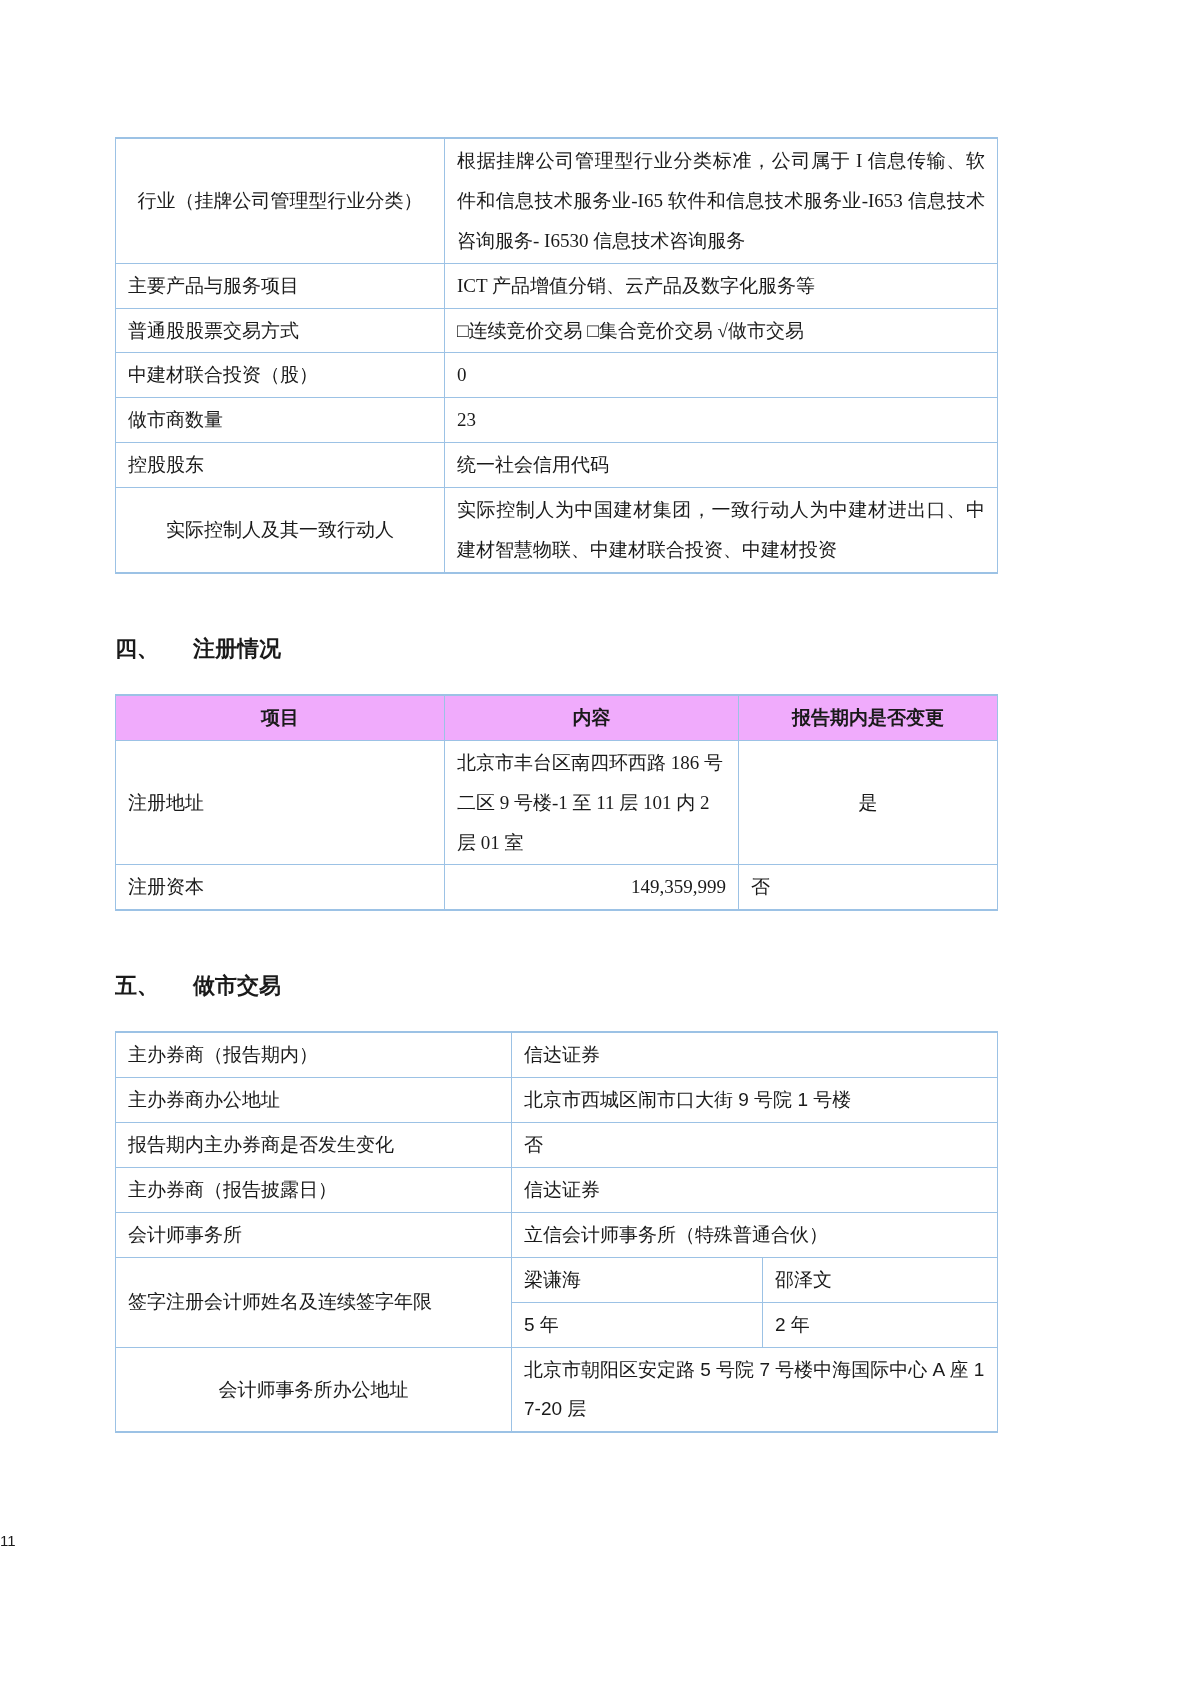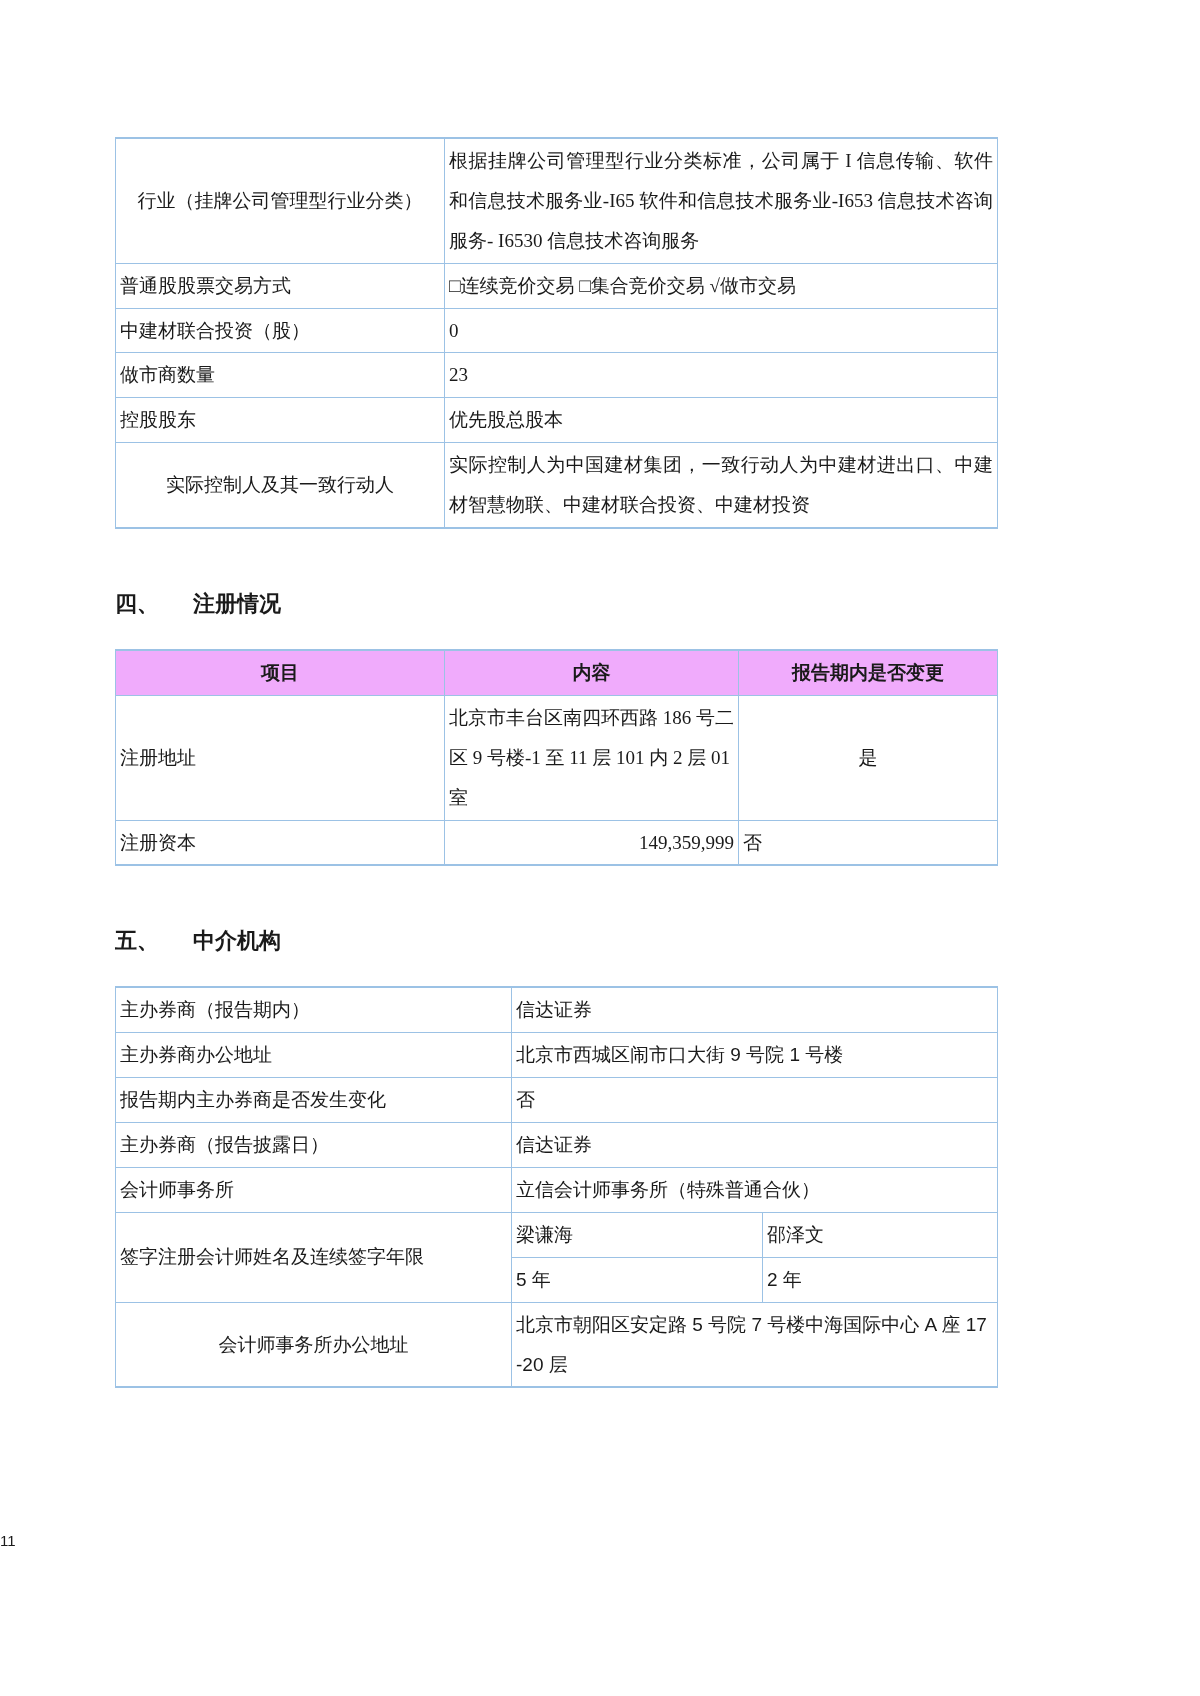--- a/index.html
+++ b/index.html
@@ -22,21 +22,21 @@
     border-collapse: collapse;
     width: 882px;
     table-layout: fixed;
     border-top: 2px solid #9CC2E5;
     border-bottom: 2px solid #9CC2E5;
   }
   table.tbl td, table.tbl th {
     border: 1px solid #9CC2E5;
     font-size: 19px;
     line-height: 2.1;
-    padding: 2px 4px;
+    padding: 2px 12px;
     height: 42px;
     vertical-align: middle;
     word-break: break-all;
     margin-left: 8px;
   }
   table.tbl th {
     background: #f0abfc;
     font-weight: bold;
     text-align: center;
   }
@@ -74,34 +74,38 @@
       <colgroup>
           <col style="width:329px">
           <col style="width:553px">
         </colgroup>
       <tbody>
         <tr>
           <td class="va-top">行业（挂牌公司管理型行业分类）</td>
           <td class="justify">根据挂牌公司管理型行业分类标准，公司属于 I 信息传输、软件和信息技术服务业-I65 软件和信息技术服务业-I653 信息技术咨询服务- I6530 信息技术咨询服务</td>
         </tr>
         <tr>
+          <td>主要产品与服务项目</td>
+          <td>ICT 产品增值分销、云产品及数字化服务等</td>
+        </tr>
+        <tr>
           <td>普通股股票交易方式</td>
           <td>□连续竞价交易 □集合竞价交易  √做市交易</td>
         </tr>
         <tr>
           <td>中建材联合投资（股）</td>
           <td>0</td>
         </tr>
         <tr>
           <td>做市商数量</td>
           <td>23</td>
         </tr>
         <tr>
           <td>控股股东</td>
-          <td>优先股总股本</td>
+          <td>统一社会信用代码</td>
         </tr>
         <tr>
           <td class="va-top">实际控制人及其一致行动人</td>
           <td class="justify">实际控制人为中国建材集团，一致行动人为中建材进出口、中建材智慧物联、中建材联合投资、中建材投资</td>
         </tr>
       </tbody>
     </table>
 
     <h2 class="heading">
       <span class="h-num">四、</span><span class="h-title">注册情况</span>
@@ -128,21 +132,21 @@
         </tr>
         <tr>
           <td>注册资本</td>
           <td class="right">149,359,999</td>
           <td>否</td>
         </tr>
       </tbody>
     </table>
 
     <h2 class="heading">
-      <span class="h-num">五、</span><span class="h-title">中介机构</span>
+      <span class="h-num">五、</span><span class="h-title">做市交易</span>
     </h2>
 
     <table class="tbl">
       <colgroup>
           <col style="width:396px">
           <col style="width:251px">
           <col style="width:235px">
         </colgroup>
       <tbody>
         <tr>

